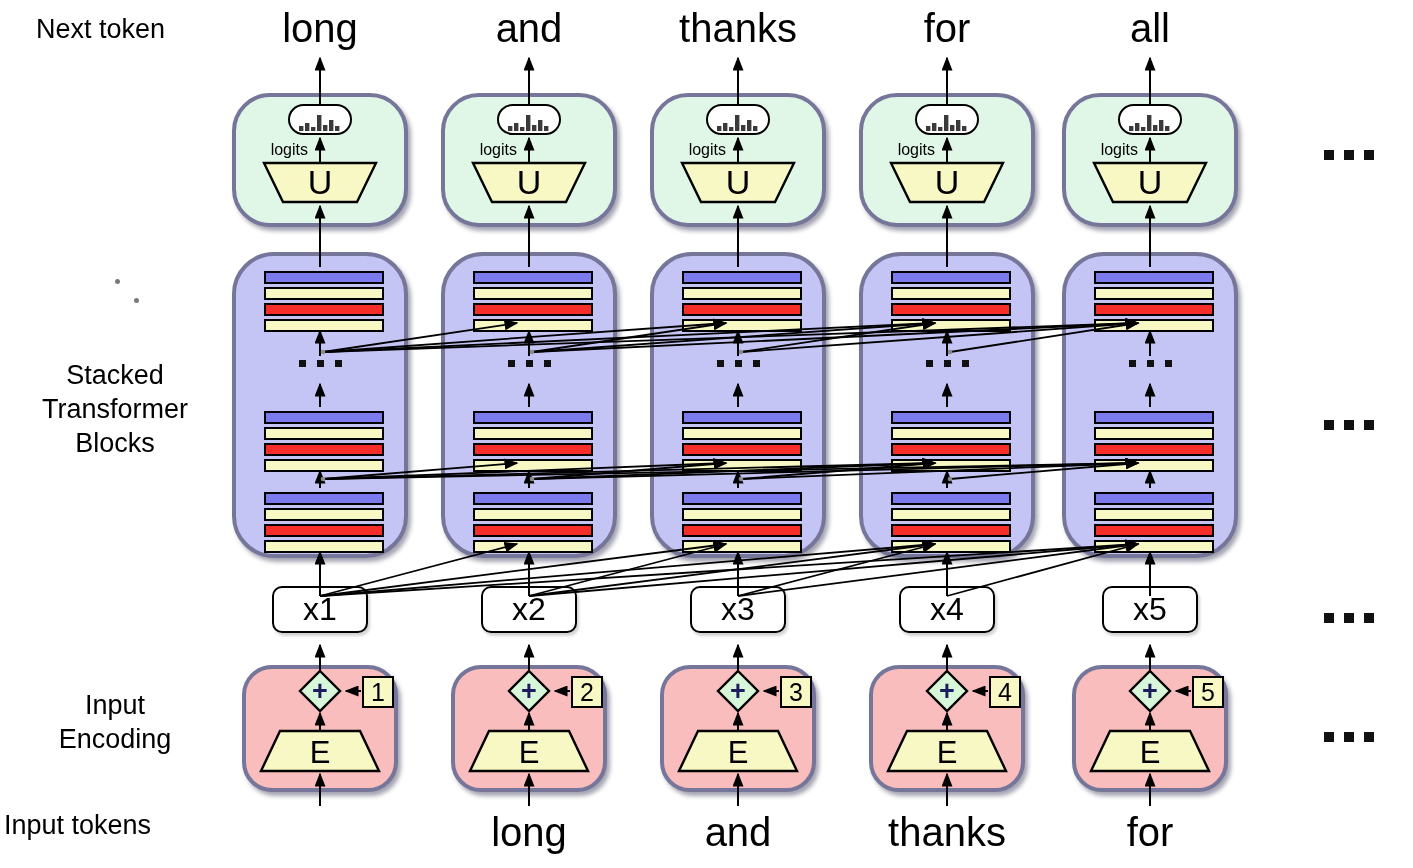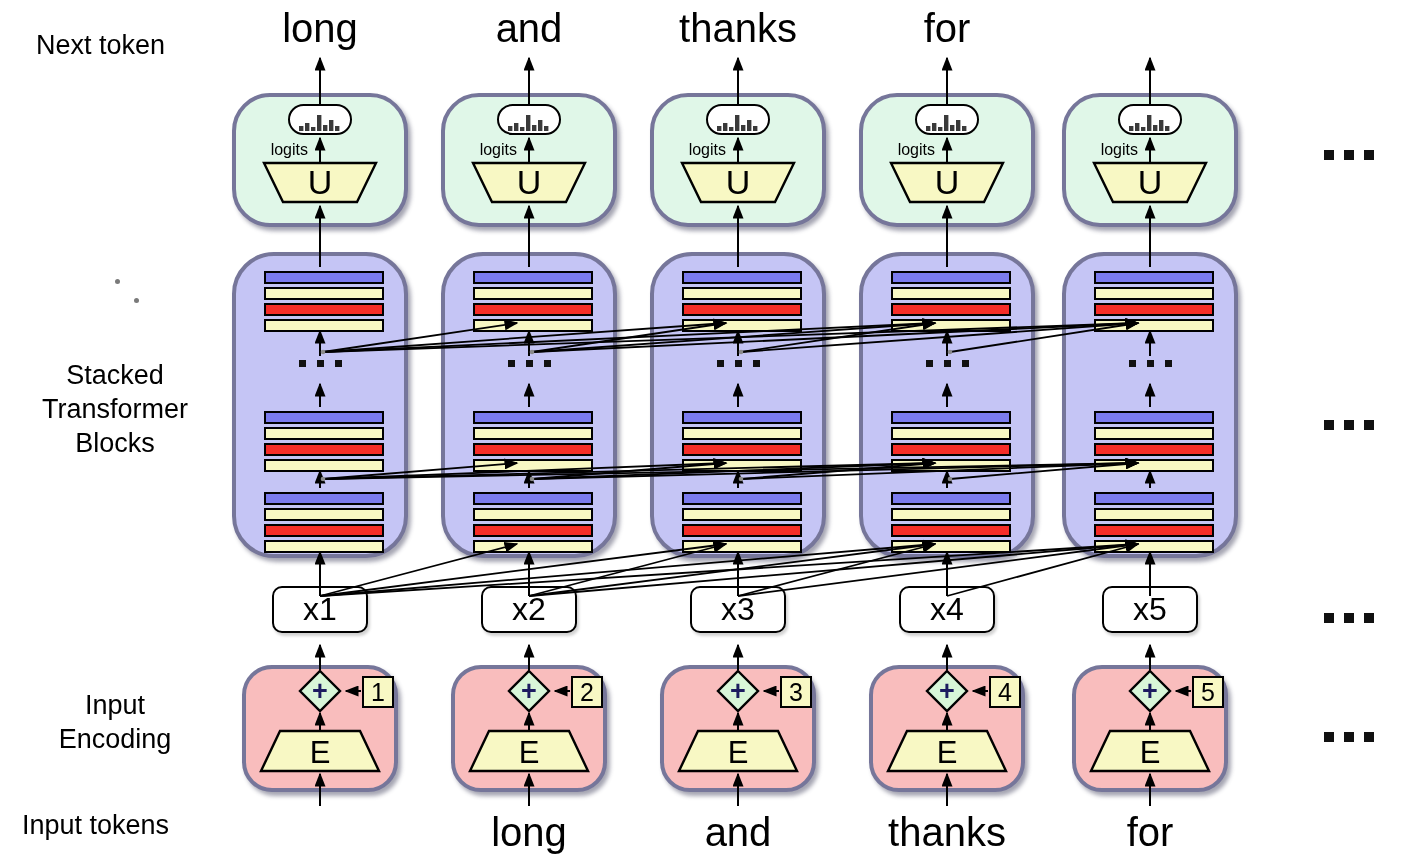--- a/index.html
+++ b/index.html
@@ -1,25 +1,25 @@
 <!DOCTYPE html>
 <html><head>
 <meta charset="utf-8">
 <style>
   html,body{margin:0;padding:0;background:#fff;}
   #canvas{
     position:relative;width:1413px;height:868px;overflow:hidden;background:#fff;
     font-family:"Liberation Sans","DejaVu Sans",sans-serif;color:#000;
   }
   .side-label{position:absolute;font-size:27px;line-height:34px;white-space:pre-line;text-align:center;}
-  #lbl-next-token{left:36px;top:12px;text-align:center;margin-top:16px;}
+  #lbl-next-token{left:36px;top:12px;text-align:center;}
   #lbl-lm-head{left:15px;top:110px;width:200px;}
   #lbl-blocks{left:15px;top:358px;width:200px;}
   #lbl-input-encoding{left:15px;top:688px;width:200px;}
-  #lbl-input-tokens{left:22px;top:808px;text-align:left;}
+  #lbl-input-tokens{left:4px;top:808px;text-align:left;}
 
   .col{position:absolute;top:0;width:176px;height:868px;}
   .tok-top{position:absolute;top:6px;left:-20px;right:-20px;text-align:center;font-size:40px;}
   .tok-bottom{position:absolute;top:810px;left:-20px;right:-20px;text-align:center;font-size:40px;}
 
   .lm-box{position:absolute;left:0;top:93px;width:176px;height:134px;box-sizing:border-box;
     background:var(--lm-head-fill);border:4px solid var(--block-border);border-radius:38px;
     box-shadow:3px 4px 4px rgba(55,55,85,.45);}
   .pill{position:absolute;left:56px;top:104px;width:64px;height:31px;box-sizing:border-box;
     background:#fff;border:2px solid #000;border-radius:16px;display:flex;align-items:flex-end;justify-content:center;}
@@ -278,20 +278,21 @@
         <text x="88" y="194" text-anchor="middle" font-size="34">U</text>
         <polygon points="48,731 128,731 147,771 29,771" fill="var(--trapezoid-fill)" stroke="#000" stroke-width="2.4"></polygon>
         <text x="88" y="763" text-anchor="middle" font-size="31">E</text>
         <polygon points="88,671 108,691 88,711 68,691" fill="var(--diamond-fill)" stroke="#000" stroke-width="2.4"></polygon>
         <text x="88" y="700" text-anchor="middle" font-size="27" fill="#1c1c60" font-weight="bold">+</text>
       </svg>
 
       <div class="tok-bottom">thanks</div>
     </div>
       <div class="col" style="left: 1062px;">
+      <div class="tok-top">all</div>
 
       <div class="lm-box"></div>
       <div class="pill">
         <svg width="46" height="23" viewBox="0 0 46 23">
           <g fill="#3a3a3a">
             <rect x="2" y="16" width="4.4" height="5"></rect>
             <rect x="8" y="13" width="4.4" height="8"></rect>
             <rect x="14" y="17" width="4.4" height="4"></rect>
             <rect x="20" y="5" width="4.4" height="16"></rect>
             <rect x="26" y="15" width="4.4" height="6"></rect>

